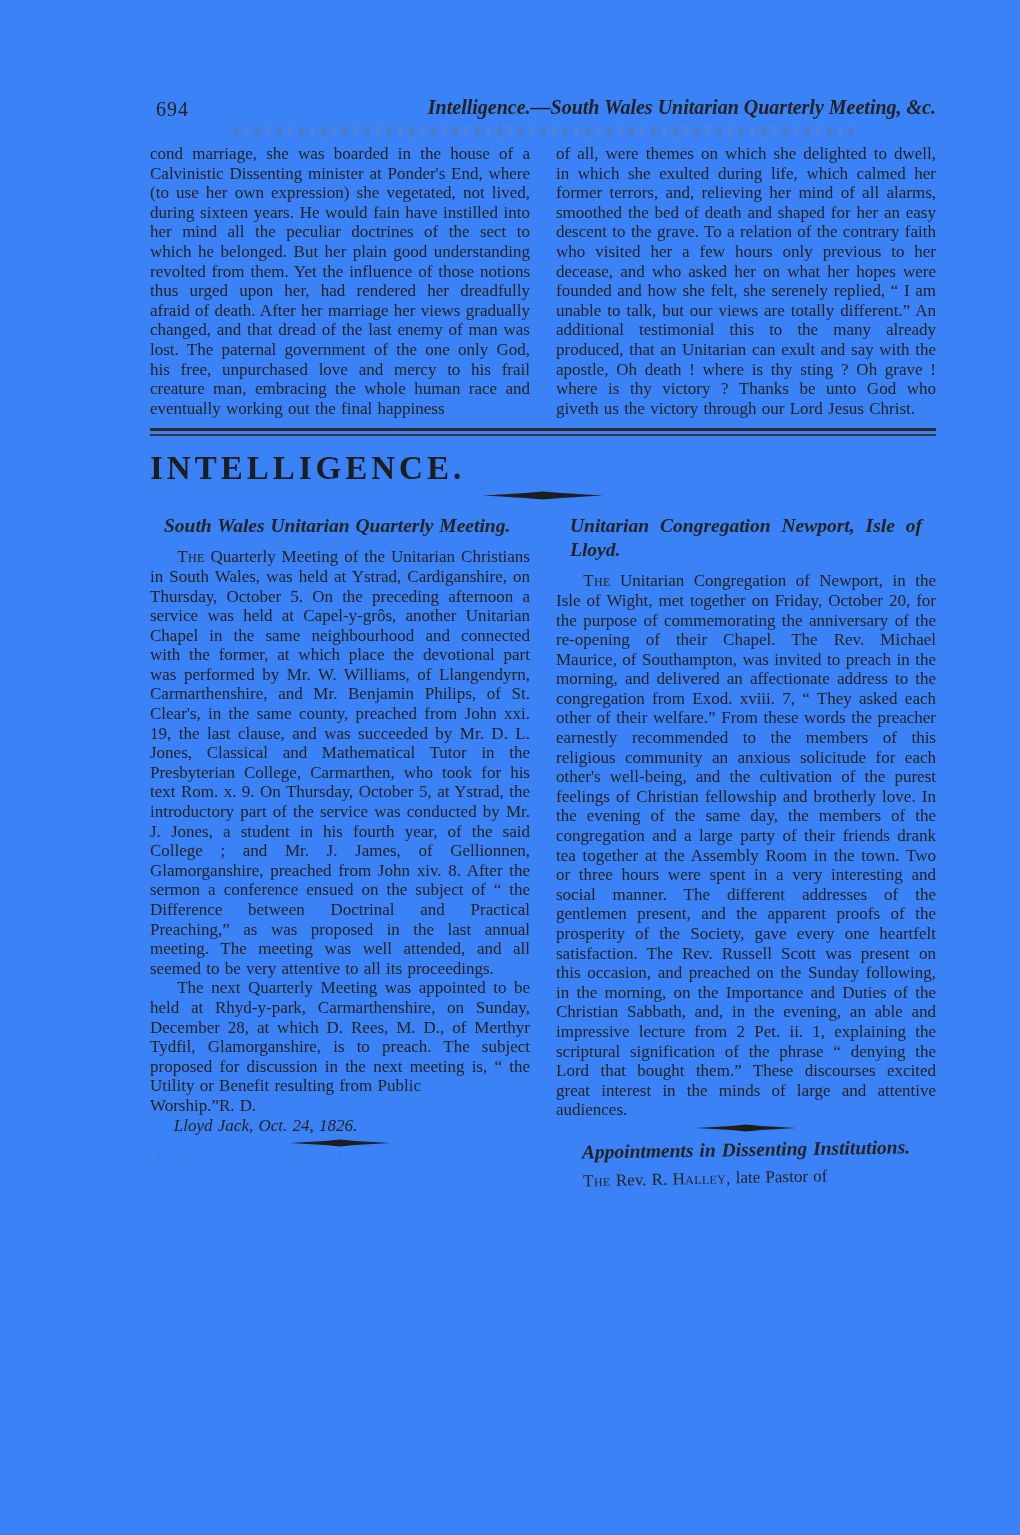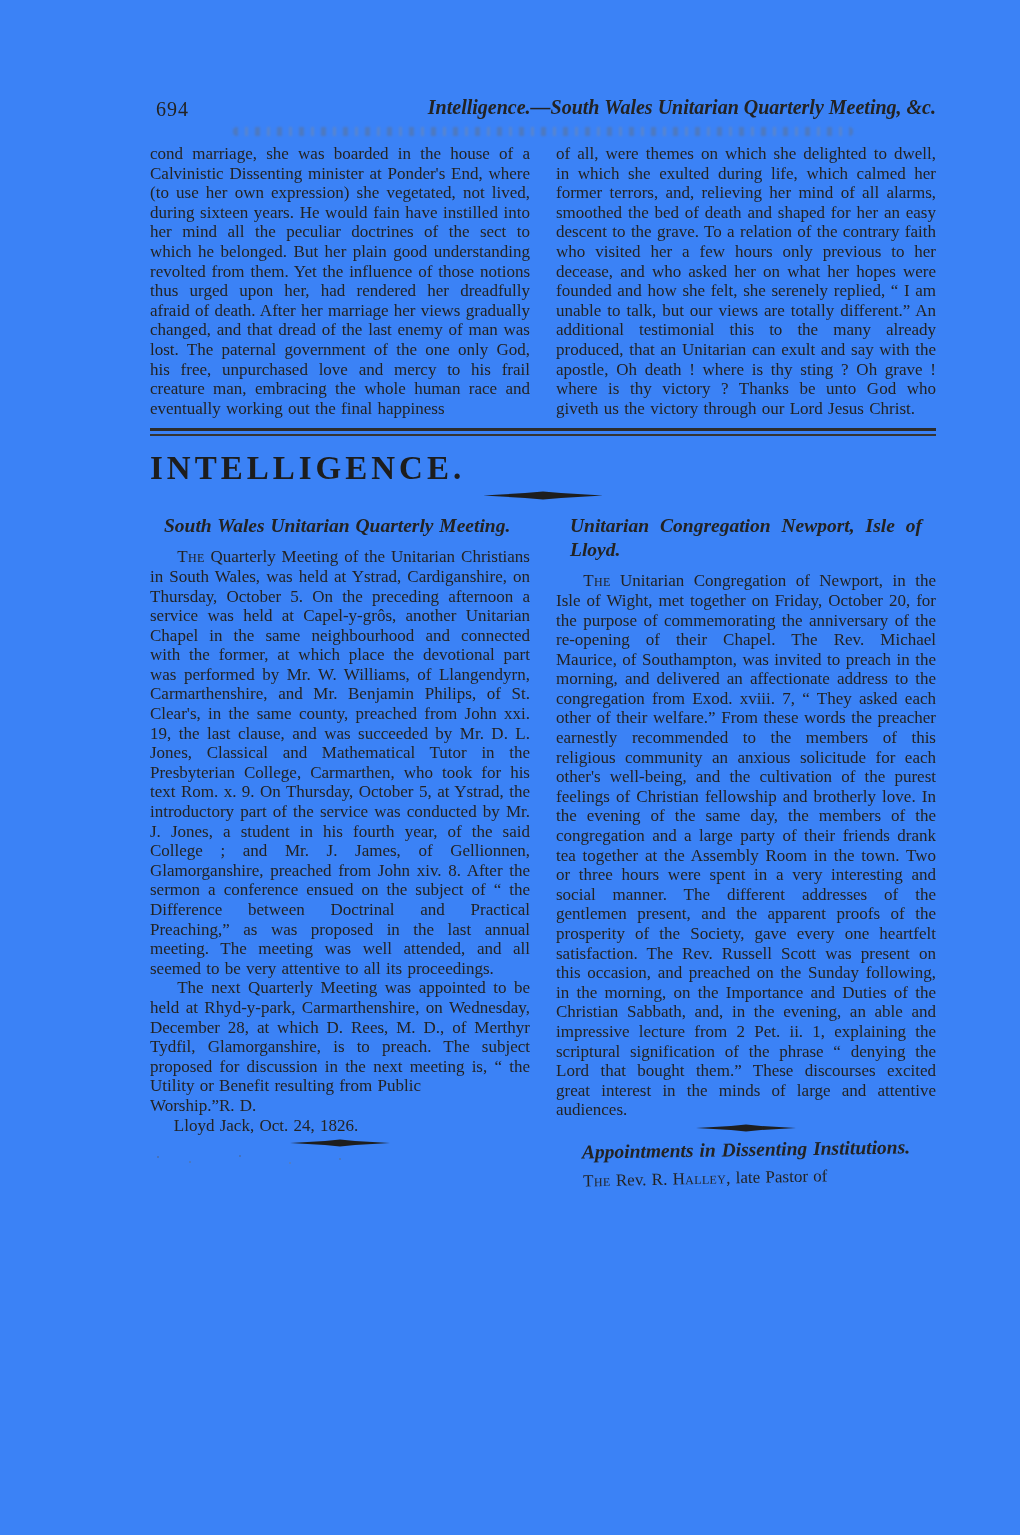--- a/index.html
+++ b/index.html
@@ -48,21 +48,21 @@
     letter-spacing:4px; margin:14px 0 4px 0; color:#1d1d1d;
   }
   .swell { display:block; margin:2px auto 6px auto; }
   .swell polygon { fill:#1e1e1e; }
 
   .article-heading {
     font-style:italic; font-weight:bold;
     font-size:19.5px; line-height:24px; margin:8px 14px 9px 14px;
   }
   .closing-line { display:flex; padding-right:8px; }
-  .dateline { text-indent:1.4em; margin-top:1px; }
+  .dateline { font-style:italic; text-indent:1.4em; margin-top:1px; }
   .col .rule-wrap { margin-top:4px; }
 
   .appointments-heading {
     text-align:center; font-style:italic; font-weight:bold;
     font-size:19.5px; line-height:24px; margin:6px 4px 6px 4px;
     transform:rotate(-0.9deg);
   }
   .appointments-line { text-indent:1.6em; transform:rotate(-1.2deg); }
 
   .speckles {
@@ -102,21 +102,21 @@
 
     <svg class="swell" width="120" height="9" viewBox="0 0 120 9">
       <polygon points="0,4.5 42,2 60,0.5 78,2 120,4.5 78,7 60,8.5 42,7"></polygon>
     </svg>
 
     <div class="cols">
 
       <div class="col">
         <div class="article-heading">South Wales Unitarian Quarterly Meeting.</div>
         <p class="indent"><span class="sc">The</span> <span>Quarterly Meeting of the Unitarian Christians in South Wales, was held at Ystrad, Cardiganshire, on Thursday, October 5. On the preceding afternoon a service was held at Capel-y-grôs, another Unitarian Chapel in the same neighbourhood and connected with the former, at which place the devotional part was performed by Mr. W. Williams, of Llangendyrn, Carmarthenshire, and Mr. Benjamin Philips, of St. Clear's, in the same county, preached from John xxi. 19, the last clause, and was succeeded by Mr. D. L. Jones, Classical and Mathematical Tutor in the Presbyterian College, Carmarthen, who took for his text Rom. x. 9. On Thursday, October 5, at Ystrad, the introductory part of the service was conducted by Mr. J. Jones, a student in his fourth year, of the said College ; and Mr. J. James, of Gellionnen, Glamorganshire, preached from John xiv. 8. After the sermon a conference ensued on the subject of “ the Difference between Doctrinal and Practical Preaching,” as was proposed in the last annual meeting. The meeting was well attended, and all seemed to be very attentive to all its proceedings.</span></p>
-        <p class="indent">The next Quarterly Meeting was appointed to be held at Rhyd-y-park, Carmarthenshire, on Wednesday, December 28, at which D. Rees, M. D., of Merthyr Tydfil, Glamorganshire, is to preach. The subject proposed for discussion in the next meeting is, “ the Utility or Benefit resulting from Public</p>
+        <p class="indent">The next Quarterly Meeting was appointed to be held at Rhyd-y-park, Carmarthenshire, on Sunday, December 28, at which D. Rees, M. D., of Merthyr Tydfil, Glamorganshire, is to preach. The subject proposed for discussion in the next meeting is, “ the Utility or Benefit resulting from Public</p>
         <div class="closing-line">
           <span>Worship.”</span>
           <span>R. D.</span>
         </div>
         <p class="dateline">Lloyd Jack, Oct. 24, 1826.</p>
         <div class="rule-wrap">
           <svg class="swell" width="100" height="8" viewBox="0 0 100 8">
             <polygon points="0,4 35,2 50,0.5 65,2 100,4 65,6 50,7.5 35,6"></polygon>
           </svg>
         </div>

